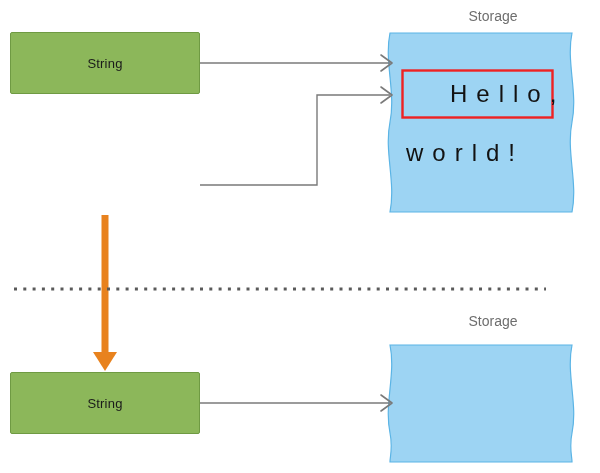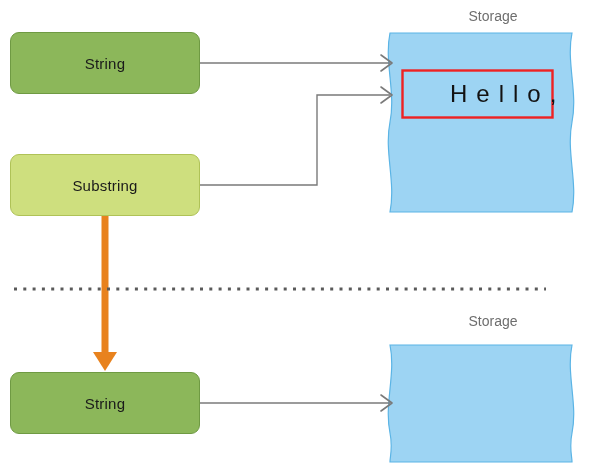--- a/index.html
+++ b/index.html
@@ -20,25 +20,25 @@
   #svg-layer {
     position: absolute;
     left: 0;
     top: 0;
     width: 600px;
     height: 473px;
   }
   .node-box {
     position: absolute;
     box-sizing: border-box;
-    border-radius: 9px;
+    border-radius: 2px;
     display: flex;
     align-items: center;
     justify-content: center;
-    font-size: 15px;
+    font-size: 13px;
     color: #1a1a1a;
     letter-spacing: 0.2px;
   }
   .storage-label {
     position: absolute;
     font-size: 14px;
     color: #6e6e6e;
     text-align: center;
     white-space: nowrap;
   }
@@ -95,29 +95,27 @@
 
     <line x1="14" y1="289" x2="546" y2="289" stroke="#5A5A5A" stroke-width="3.2" stroke-linecap="butt" stroke-dasharray="3 6.3"></line>
 
     <rect x="402.5" y="70.5" width="150" height="47" fill="none" stroke="#EE2222" stroke-width="2.4"></rect>
   </svg>
 
   <div class="node-box" style="left:10px; top:32px; width:190px; height:62px; background:#8CB75A; border:1.3px solid #6F9A43;">
     <span>String</span>
   </div>
 
-  <div class="node-box" style="left:10px; top:154px; width:190px; height:62px; background:#CEDF7E; border:1.3px solid #AFC257;">
-    <span>Substring</span>
-  </div>
 
   <div class="node-box" style="left:10px; top:372px; width:190px; height:62px; background:#8CB75A; border:1.3px solid #6F9A43;">
     <span>String</span>
   </div>
 
   <div class="storage-label" style="left:393px; top:8px; width:200px;">Storage</div>
 
   <div class="storage-label" style="left:393px; top:313px; width:200px;">Storage</div>
 
   <div class="storage-text" style="left:406px; top:80px;margin-left:44px;">Hello,</div>
 
+  <div class="storage-text" style="left:406px; top:139px;">world!</div>
 
 
 </div>
 
 </body></html>

